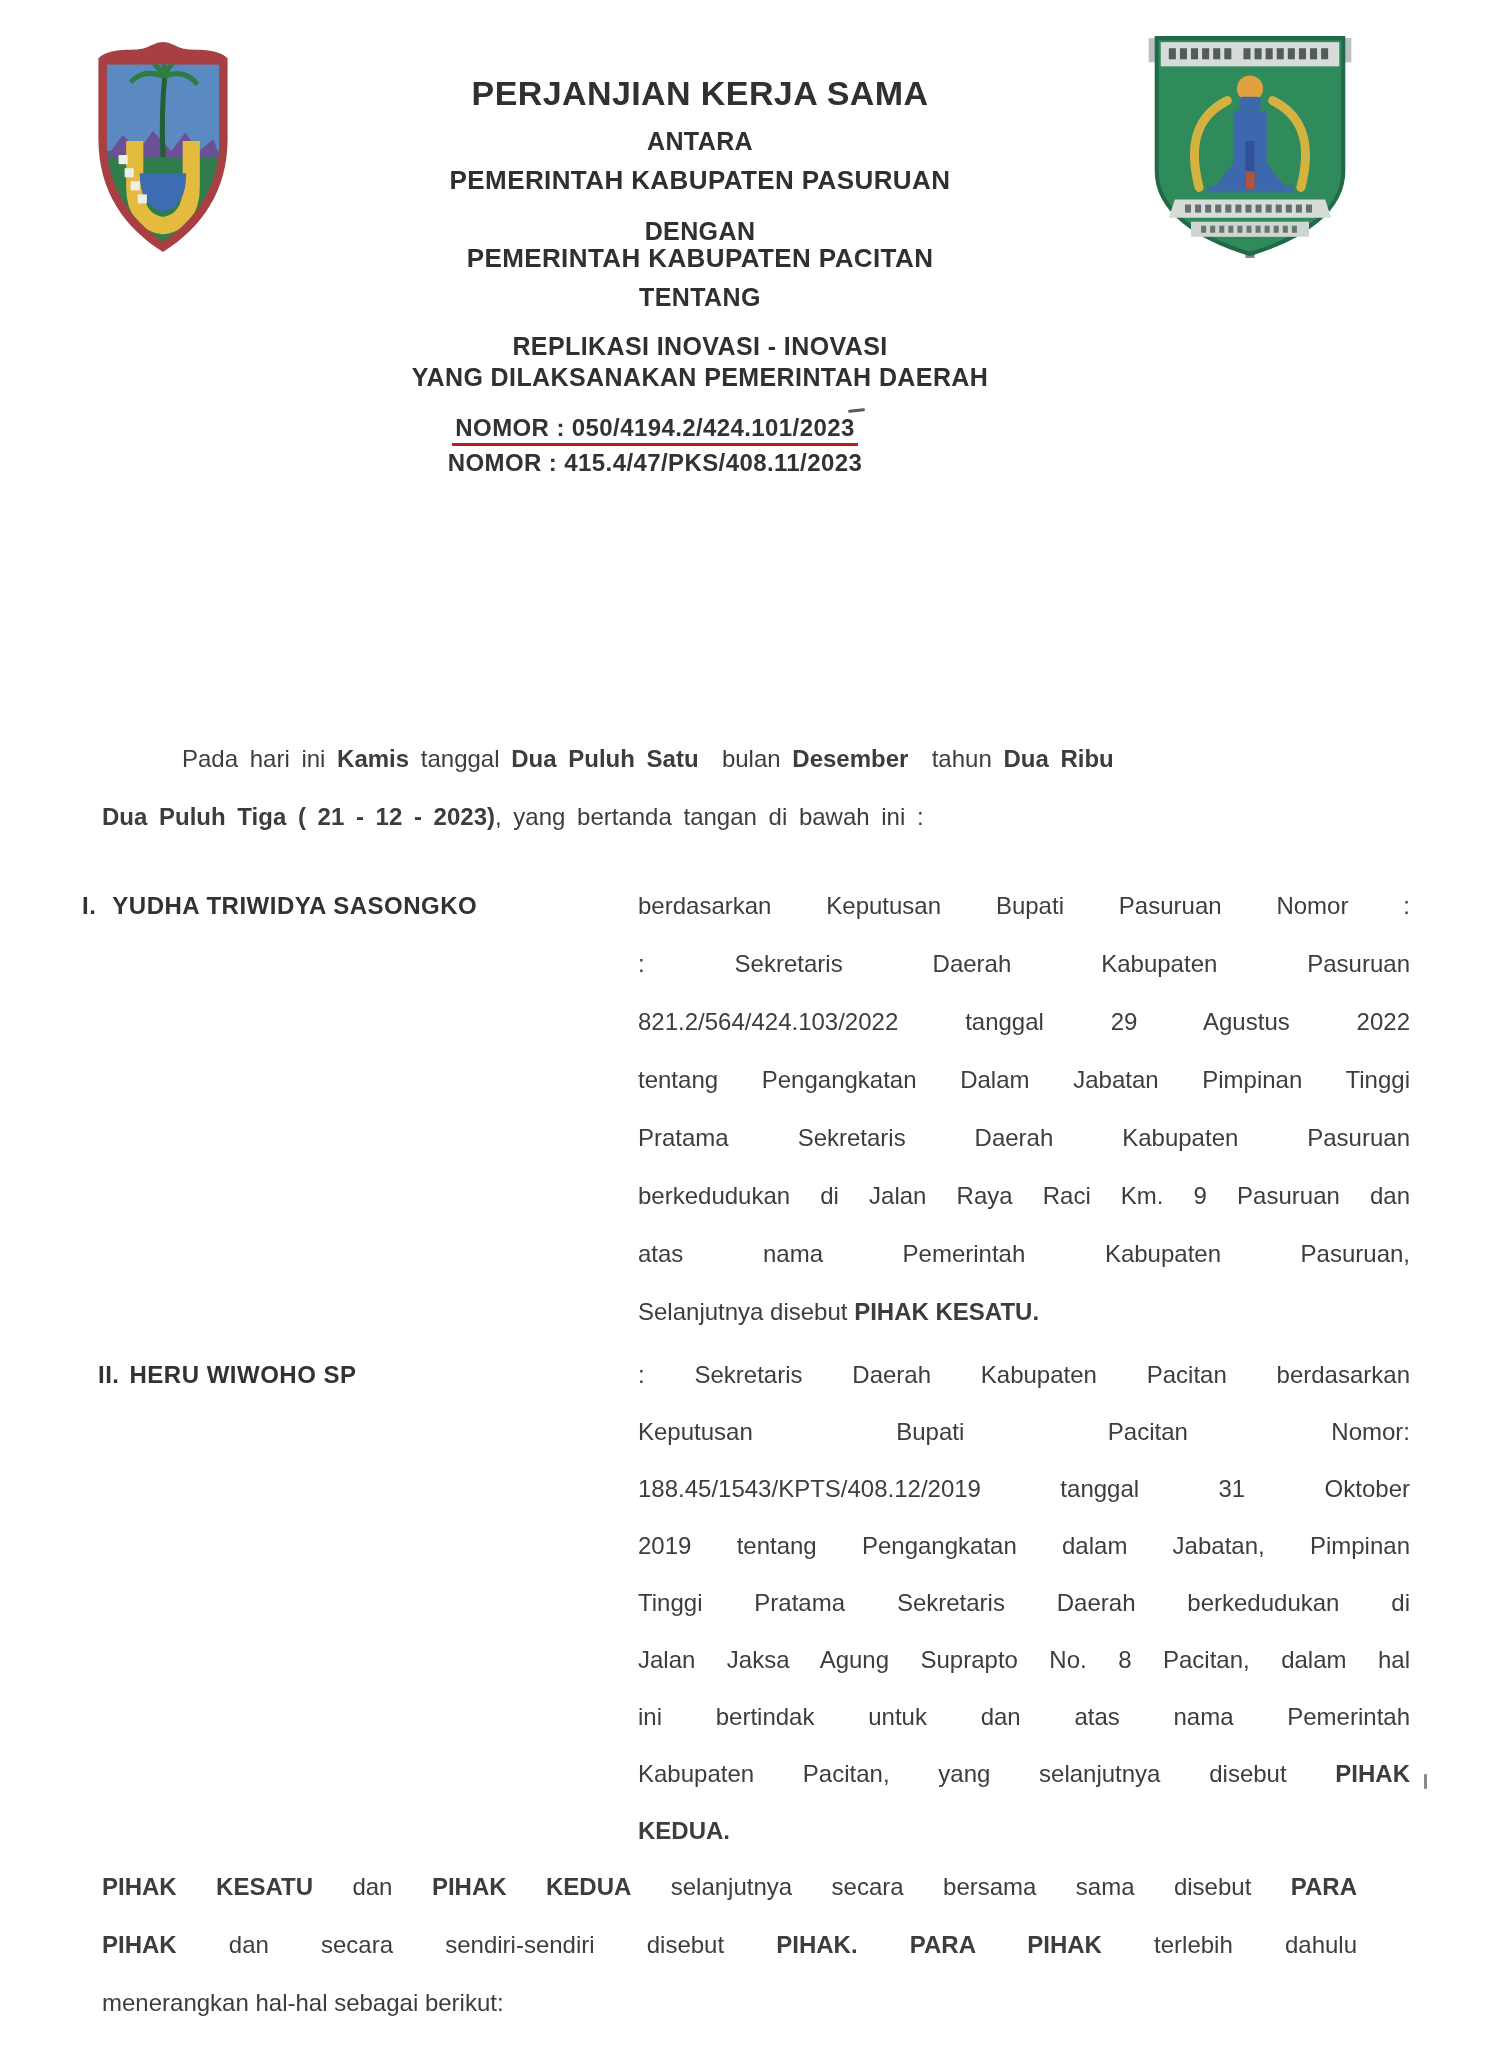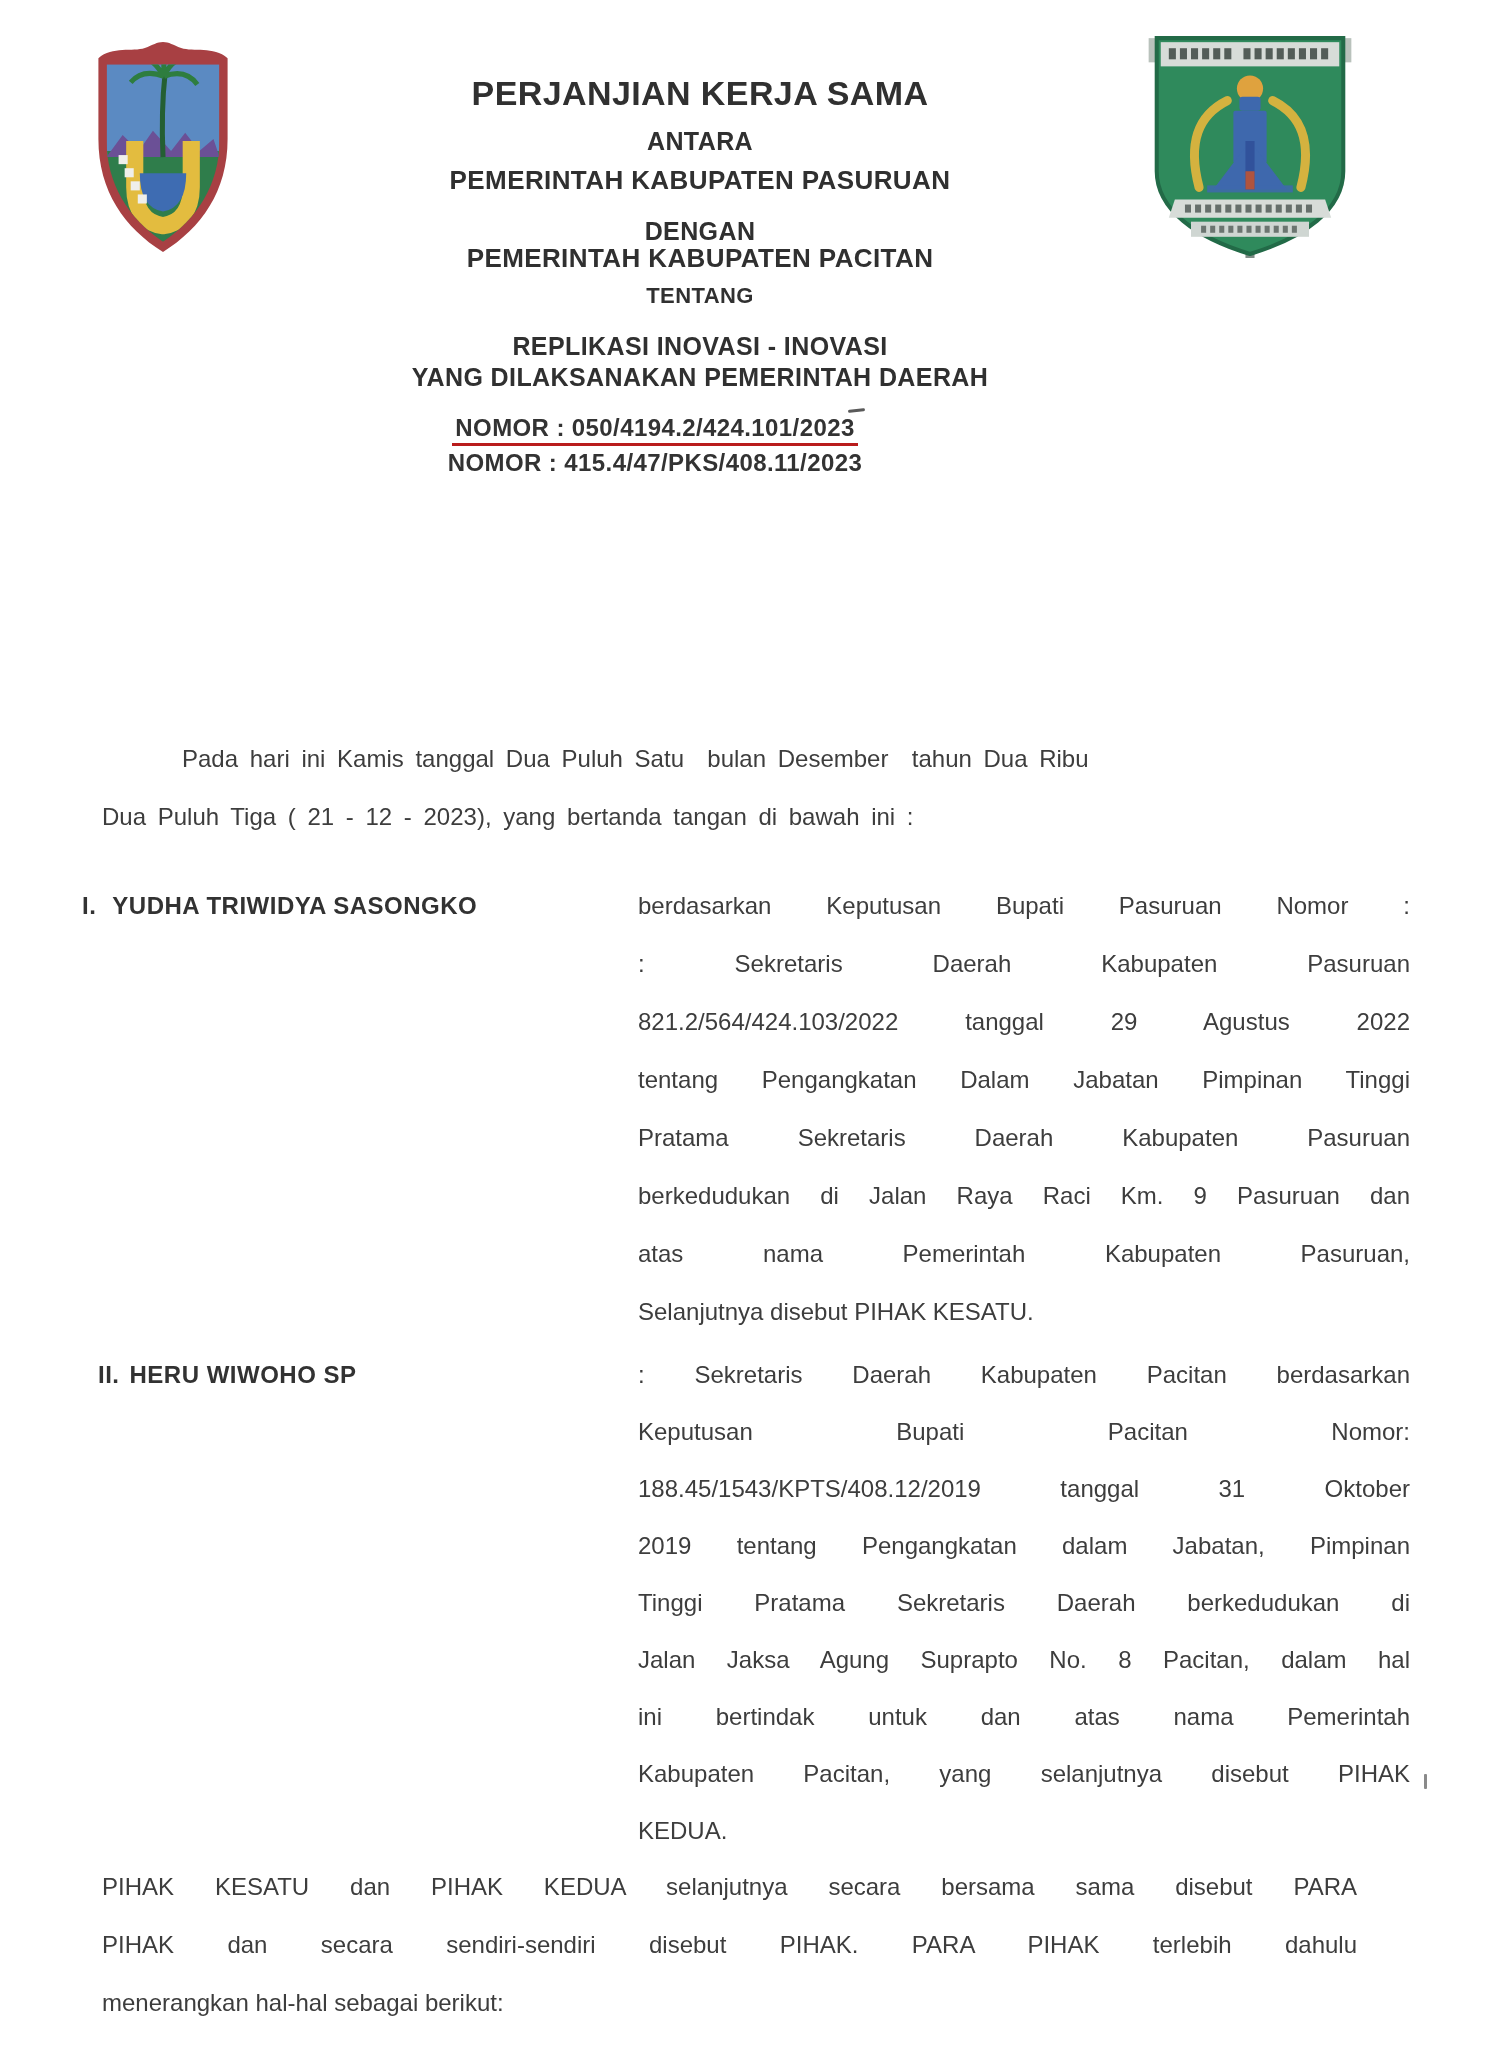--- a/index.html
+++ b/index.html
@@ -6,32 +6,32 @@
   .page{
     position:relative;
     width:1489px;height:2048px;
     margin:0 auto;
     background:#ffffff;
     font-family:"Liberation Sans", sans-serif;
     color:#3a3a3a;
     overflow:hidden;
   }
   .abs{position:absolute;}
-  .b{font-weight:400;}
+  .b{font-weight:700;}
   .pre{white-space:pre-wrap;}
 
   
   .hdr{left:230px;top:0;width:940px;}
   .hdr div{position:absolute;left:0;right:0;text-align:center;font-weight:700;color:#303030;letter-spacing:.4px;}
   .hdr-title{top:74px;font-size:34px;letter-spacing:1px;}
   .hdr-antara{top:127px;font-size:25px;}
   .hdr-party1{top:165px;font-size:26px;}
   .hdr-dengan{top:205px;font-size:25px;margin-top:12px;}
   .hdr-party2{top:243px;font-size:26px;}
-  .hdr-tentang{top:283px;font-size:22px;}
+  .hdr-tentang{top:283px;font-size:25px;}
   .hdr-subject1{top:332px;font-size:25px;}
   .hdr-subject2{top:363px;font-size:25px;}
 
   .nomor{left:205px;top:0;width:900px;}
   .nomor div{position:absolute;left:0;right:0;text-align:center;font-weight:700;font-size:24px;color:#333;letter-spacing:.4px;}
   .nomor-1{top:414px;}
   .nomor-2{top:449px;}
   .nomor-1 span{border-bottom:3px solid #b91c1c;padding:0 3px 2px 3px;}
 
   

